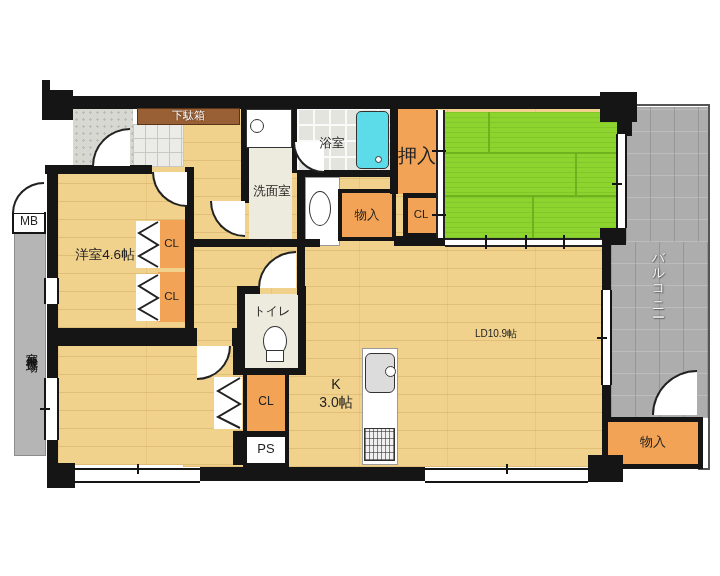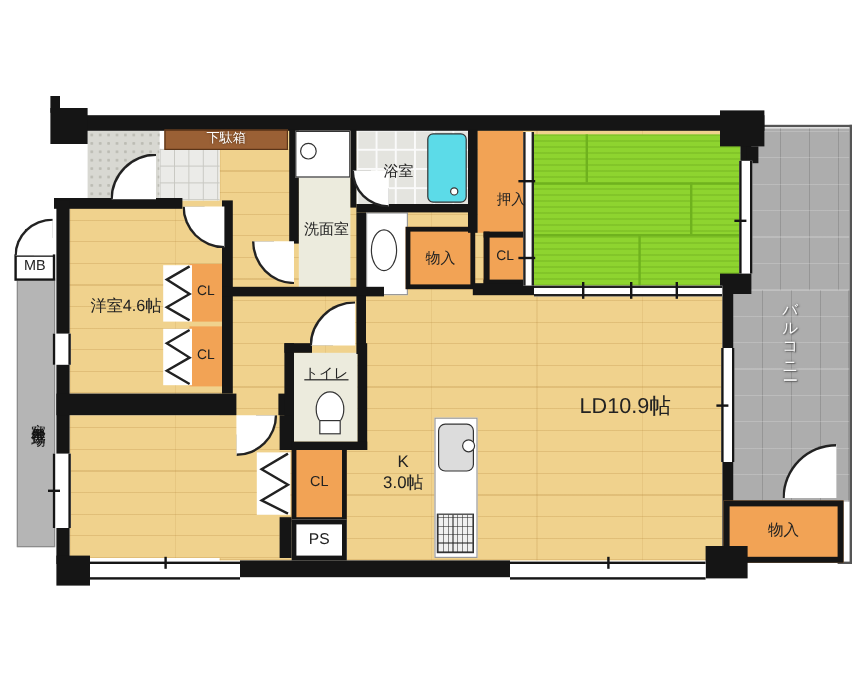--- a/index.html
+++ b/index.html
@@ -95,21 +95,21 @@
   <div class="abs" style="left:365px;top:353px;width:30px;height:40px;background:#dcdcdc;border:1.5px solid #333;border-radius:6px;box-sizing:border-box;z-index:5;"></div>
   <div class="fixture" style="left:385px;top:366px;width:11px;height:11px;border-radius:50%;border-width:1px;"></div>
   <div class="abs" style="left:364px;top:428px;width:31px;height:33px;background:#f0f0f0;border:1.5px solid #333;box-sizing:border-box;z-index:5;
        background-image:repeating-linear-gradient(90deg,rgba(40,40,40,.55) 0 1px,transparent 1px 4px),repeating-linear-gradient(0deg,rgba(40,40,40,.55) 0 1px,transparent 1px 7px);"></div>
 
   <div class="genkan" style="left:133px;top:124px;width:50px;height:43px;"></div>
   <div class="abs" style="left:137px;top:108px;width:103px;height:17px;background:var(--getabako,#9a6035);border:1px solid #5a3418;box-sizing:border-box;z-index:6;"></div>
   <div class="lbl" style="left:137px;top:109px;width:103px;font-size:11px;color:#fff;text-shadow:0 0 2px #44250f;">下駄箱</div>
 
   <div class="orange" style="left:398px;top:109px;width:38px;height:85px;"></div>
-  <div class="lbl" style="left:396px;top:160px;width:42px;font-size:12px;text-align:right;">押入</div>
+  <div class="lbl" style="left:396px;top:145px;width:42px;font-size:19px;">押入</div>
   <div class="abs" style="left:403px;top:193px;width:35px;height:45px;background:var(--closet,#f2a355);border:5px solid var(--wall,#151515);border-right:none;box-sizing:border-box;z-index:4;"></div>
   <div class="lbl" style="left:406px;top:208px;width:30px;font-size:11.5px;">CL</div>
   <div class="abs" style="left:338px;top:189px;width:58px;height:52px;background:var(--closet,#f2a355);border:4px solid var(--wall,#151515);box-sizing:border-box;z-index:4;"></div>
   <div class="lbl" style="left:338px;top:208px;width:58px;font-size:12.5px;">物入</div>
   <div class="orange" style="left:158px;top:220px;width:27px;height:48px;"></div>
   <div class="lbl" style="left:158px;top:237px;width:27px;font-size:11.5px;">CL</div>
   <div class="orange" style="left:158px;top:272px;width:27px;height:50px;"></div>
   <div class="lbl" style="left:158px;top:290px;width:27px;font-size:11.5px;">CL</div>
   <div class="abs" style="left:243px;top:371px;width:46px;height:64px;background:var(--closet,#f2a355);border:4px solid var(--wall,#151515);box-sizing:border-box;z-index:4;"></div>
   <div class="lbl" style="left:243px;top:395px;width:46px;font-size:12px;">CL</div>
@@ -187,21 +187,21 @@
     <svg width="24" height="47" viewBox="0 0 24 47">
         <polyline points="22,1 3,12 22,24 3,35 22,46" fill="none" stroke="#222" stroke-width="2"></polyline>
       </svg>
   </div>
   <div class="fold" style="left:214px;top:377px;width:28px;height:52px;">
     <svg width="28" height="52" viewBox="0 0 28 52">
         <polyline points="26,1 4,14 26,27 4,40 26,51" fill="none" stroke="#222" stroke-width="2"></polyline>
       </svg>
   </div>
 
-  <div class="lbl" style="left:476px;top:328px;width:90px;font-size:18px;">LD10.9帖</div>
+  <div class="lbl" style="left:451px;top:328px;width:90px;font-size:10px;">LD10.9帖</div>
   <div class="lbl" style="left:326px;top:376px;width:20px;font-size:14px;">K</div>
   <div class="lbl" style="left:314px;top:394px;width:44px;font-size:14px;">3.0帖</div>
   <div class="lbl" style="left:58px;top:247px;width:94px;font-size:13.5px;">洋室4.6帖</div>
   <div class="lbl" style="left:245px;top:184px;width:54px;font-size:12.5px;">洗面室</div>
   <div class="lbl" style="left:310px;top:136px;width:44px;font-size:12.5px;">浴室</div>
-  <div class="lbl" style="left:250px;top:305px;width:44px;font-size:12px;text-decoration:underline;">トイレ</div>
+  <div class="lbl" style="left:250px;top:305px;width:44px;font-size:12px;">トイレ</div>
 
 </div>
 
 </body></html>

